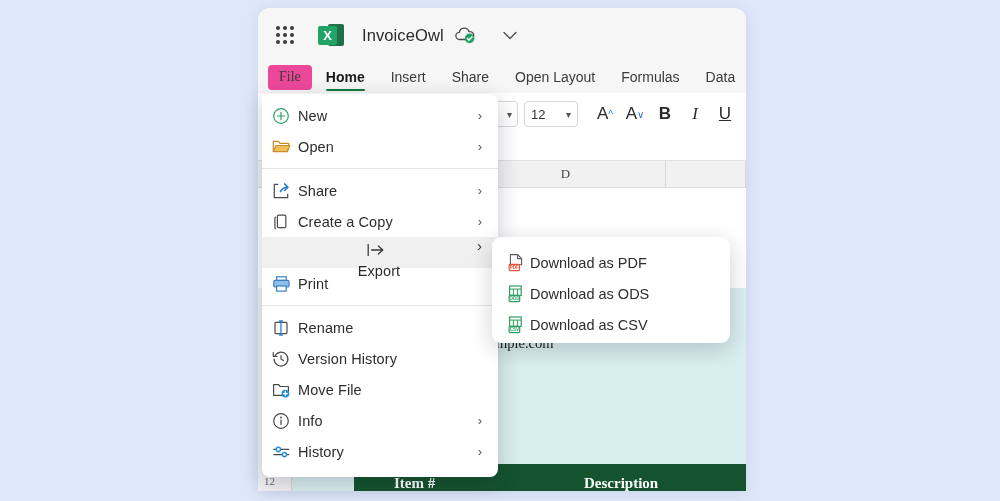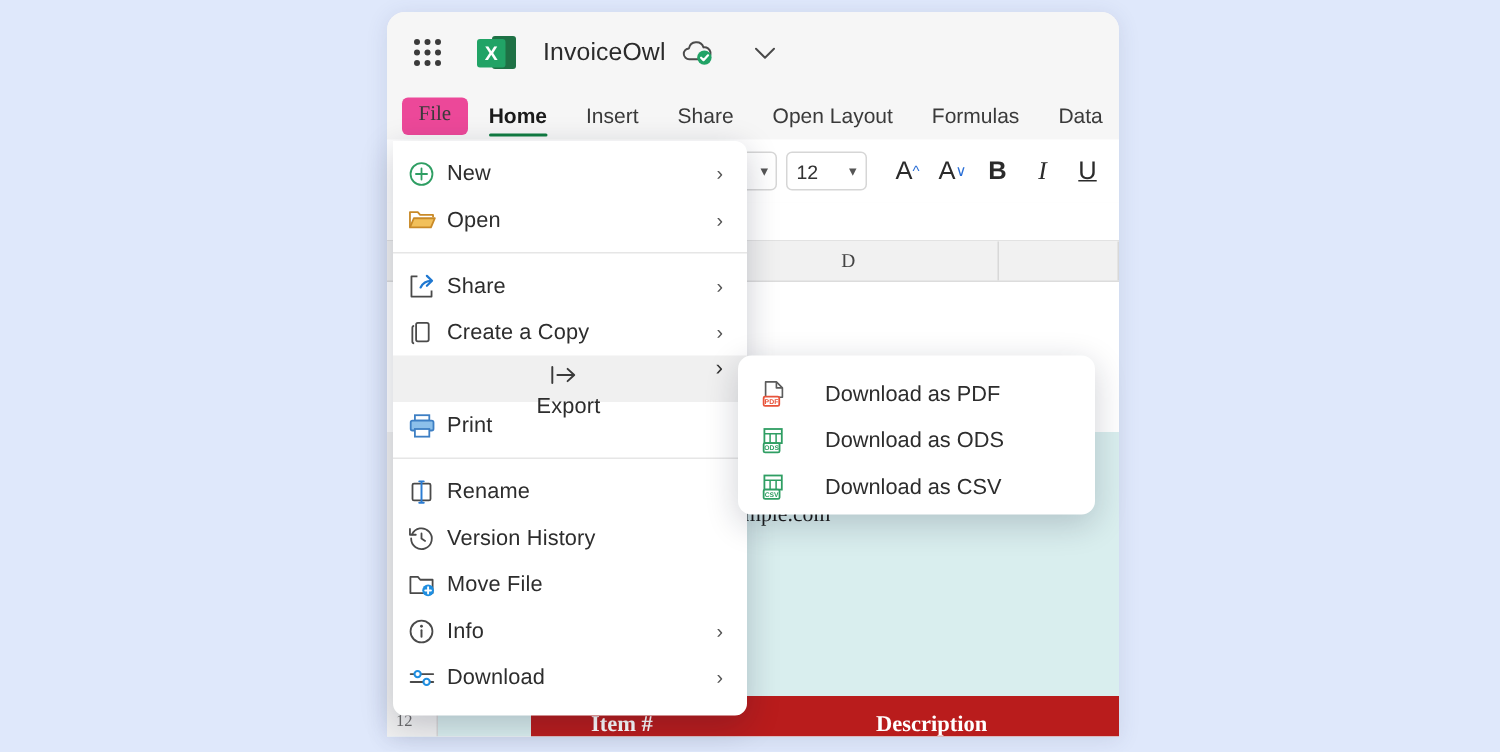--- a/index.html
+++ b/index.html
@@ -78,21 +78,21 @@
             display:flex; position:relative; }
   .colhdr .cell { font-size:13px; color:#444; display:flex; align-items:center;
                   justify-content:center; border-right:1px solid #d8d8d8;
                   font-family:"Liberation Serif", serif; }
   .grid-area { position:absolute; left:0; right:0; top:153px; bottom:0; background:#d9eeee; }
   .rowhdr-strip { position:absolute; left:0; top:0; width:34px; bottom:0;
                   background:#f1f1f1; border-right:1px solid #d8d8d8; }
   .cellnote { position:absolute; font-family:"Liberation Serif", serif;
               font-size:14.5px; color:#1a1a1a; }
   .blackbar { position:absolute; left:96px; right:0; bottom:0; height:27px;
-              background:#b91c1c; border-radius:3px 0 0 0; }
+              background:#14532d; border-radius:3px 0 0 0; }
   .blackbar span { position:absolute; color:#fff; font-family:"Liberation Serif",serif;
                    font-weight:700; font-size:15px; top:11px; }
   .rownum { position:absolute; left:6px; bottom:4px; font-size:11px; color:#6a6a6a;
             font-family:"Liberation Serif", serif; }
 
   
   .filemenu {
     position:absolute; left:262px; top:94px; width:236px; height:383px;
     background:#fff; border-radius:0 8px 8px 8px;
     box-shadow: 0 6px 22px rgba(20,25,50,.22);
@@ -109,21 +109,21 @@
 
   
   .submenu {
     position:absolute; left:492px; top:237px; width:238px; height:106px;
     background:#fff; border-radius:9px;
     box-shadow: 0 6px 22px rgba(20,25,50,.20);
     padding: 10px 0; z-index: 40;
   }
   .smi { height:31px; display:flex; align-items:center; padding:0 14px; }
   .smi .ico { width:24px; flex:0 0 24px; display:flex; align-items:center; }
-  .smi .lbl { font-size:14.5px; color:#2d2d2d; margin-left:20px; }
+  .smi .lbl { font-size:14.5px; color:#2d2d2d; margin-left:0; }
 
   svg { display:block; overflow:visible; }
 </style>
 </head>
 <body>
 
 <div id="stage">
 
   <div class="window">
 
@@ -337,21 +337,21 @@
     </div>
 
     <div class="mi">
       <span class="ico">
         <svg width="19" height="18" viewBox="0 0 19 18">
             <path d="M1.8 6.4h15M1.8 11.6h15" stroke="#4a4a4a" stroke-width="1.3" stroke-linecap="round"></path>
             <circle cx="6.4" cy="6.4" r="2.1" fill="#fff" stroke="#1f8ee0" stroke-width="1.4"></circle>
             <circle cx="12.4" cy="11.6" r="2.1" fill="#fff" stroke="#1f8ee0" stroke-width="1.4"></circle>
           </svg>
       </span>
-      <span class="lbl">Download</span>
+      <span class="lbl">History</span>
       <span class="arr">›</span>
     </div>
   </div>
 
   <div class="submenu">
 
     <div class="smi">
       <span class="ico">
         <svg width="20" height="20" viewBox="0 0 20 20">
           <path d="M4.4 1.6h7.2l4 4v6.2H4.4z" fill="#fff" stroke="#5b5b5b" stroke-width="1.1" stroke-linejoin="round"></path>

